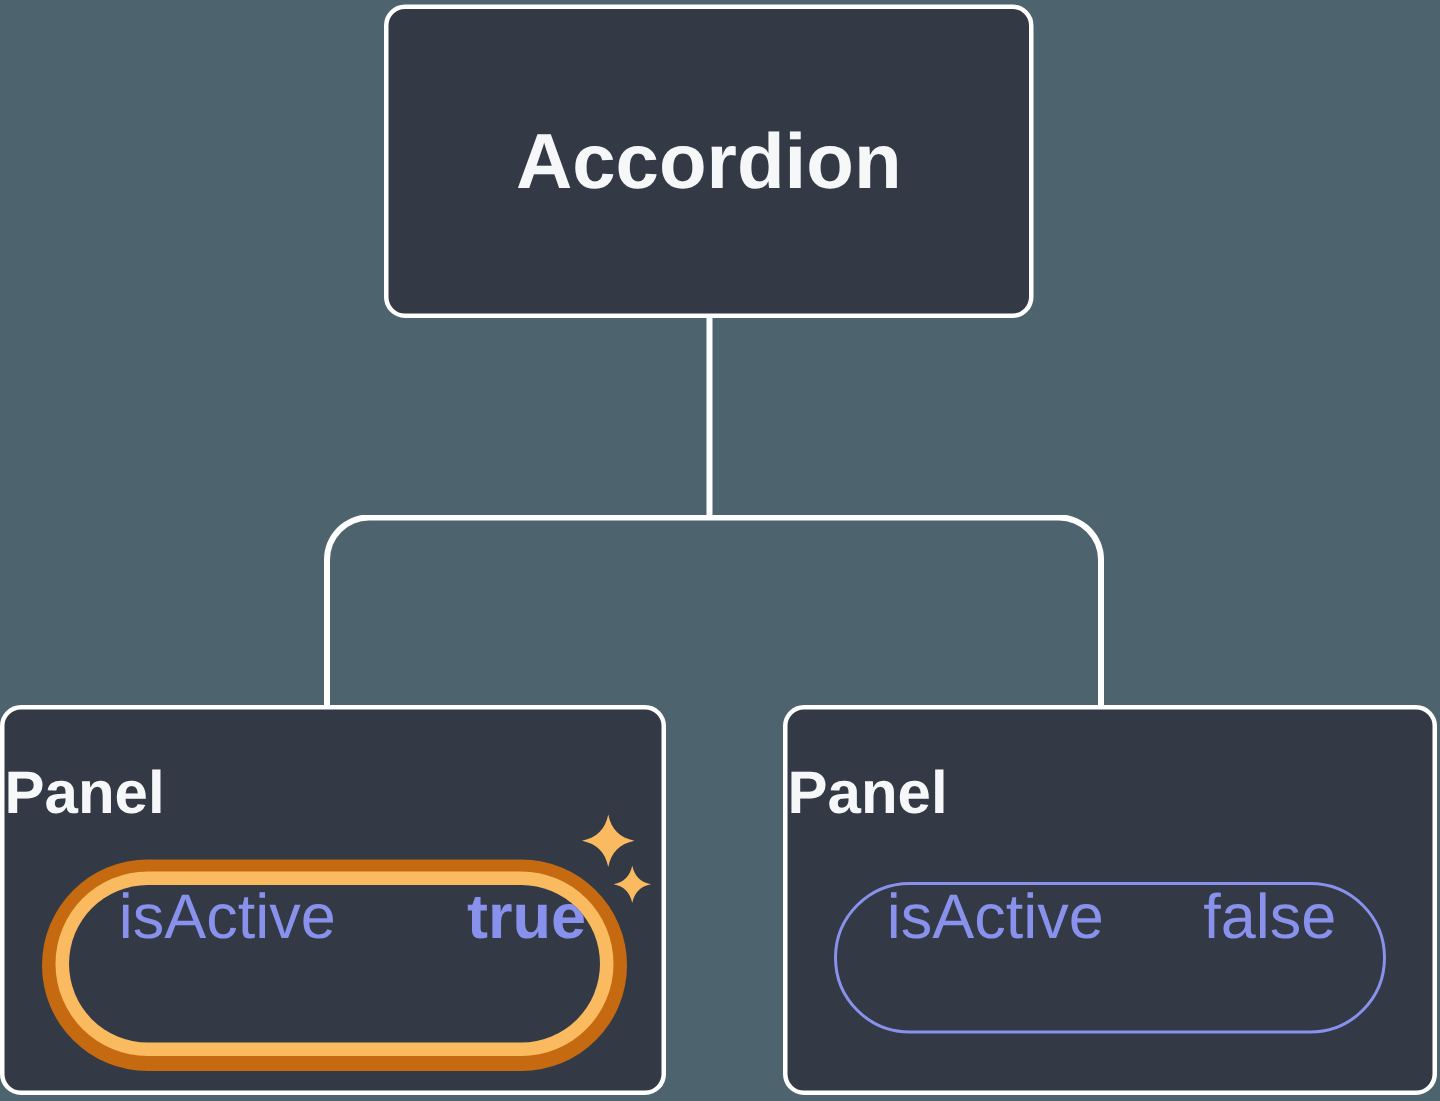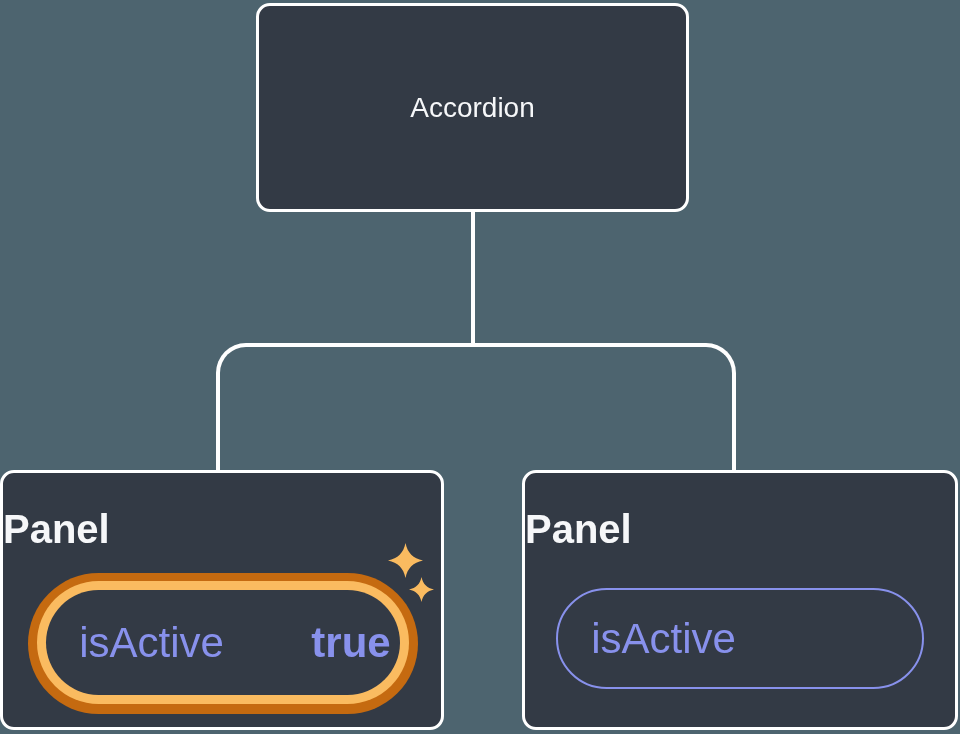--- a/index.html
+++ b/index.html
@@ -18,21 +18,21 @@
     background: var(--node-fill, #333a45);
     border: 3px solid var(--line, #ffffff);
     border-radius: 14px;
   }
   #node-accordion {
     left: 256px; top: 3px; width: 433px; height: 209px;
     display: flex; align-items: center; justify-content: center;
   }
   .node-title {
     color: var(--title, #f6f7f9);
-    font-size: 28px; font-weight: 400; line-height: 1;
+    font-size: 52px; font-weight: 700; line-height: 1;
   }
 
   
   .stem {
     position: absolute; left: 471px; top: 212px;
     width: 4px; height: 133px;
     background: var(--line, #ffffff);
   }
   .bracket {
     position: absolute; left: 216px; top: 343px;
@@ -50,21 +50,21 @@
   .panel-title {
     margin-top: 36px; text-align: left;
     color: var(--title, #f6f7f9);
     font-size: 40px; font-weight: 600; line-height: 1;
   }
 
   
   .pill {
     position: absolute;
     box-sizing: border-box;
-    display: flex; align-items: center;
+    display: flex; align-items: flex-start;
     border-radius: 999px;
     overflow: hidden;
   }
   .pill-cell {
     display: flex; align-items: center; justify-content: center;
     color: var(--purple, #8891ec);
     font-size: 42px; line-height: 1;
   }
   .pill-name { width: 211px; }
   .pill-value { flex: 1; }
@@ -112,20 +112,21 @@
       <span class="pill-divider"></span>
       <span class="pill-cell pill-value">true</span>
     </div>
   </div>
 
   <div class="node" id="node-panel-inactive">
     <div class="panel-title">Panel</div>
     <div class="pill" id="pill-inactive">
       <span class="pill-cell pill-name">isActive</span>
       <span class="pill-divider"></span>
+      <span class="pill-cell pill-value">false</span>
     </div>
   </div>
 
   <svg class="sparkle" id="sparkle-large" viewBox="0 0 24 24">
     <path d="M12 0C13.4 6.8 17.2 10.6 24 12C17.2 13.4 13.4 17.2 12 24C10.6 17.2 6.8 13.4 0 12C6.8 10.6 10.6 6.8 12 0Z"></path>
   </svg>
   <svg class="sparkle" id="sparkle-small" viewBox="0 0 24 24">
     <path d="M12 0C13.4 6.8 17.2 10.6 24 12C17.2 13.4 13.4 17.2 12 24C10.6 17.2 6.8 13.4 0 12C6.8 10.6 10.6 6.8 12 0Z"></path>
   </svg>
 

